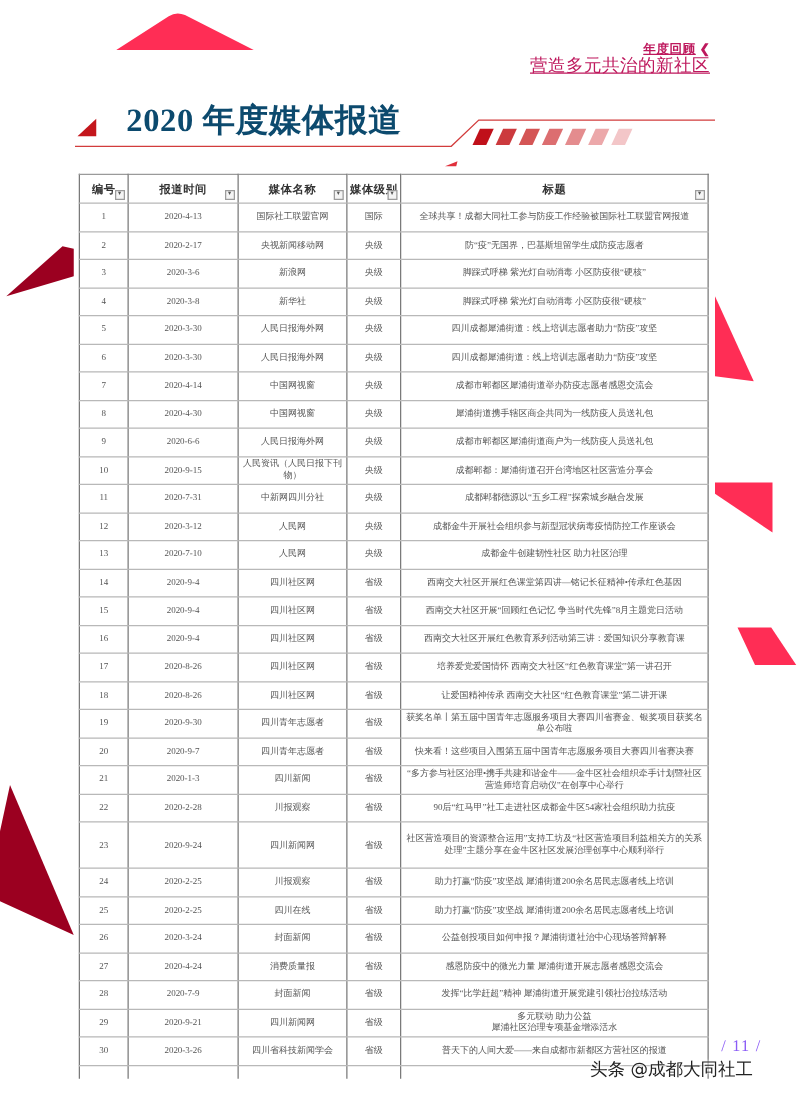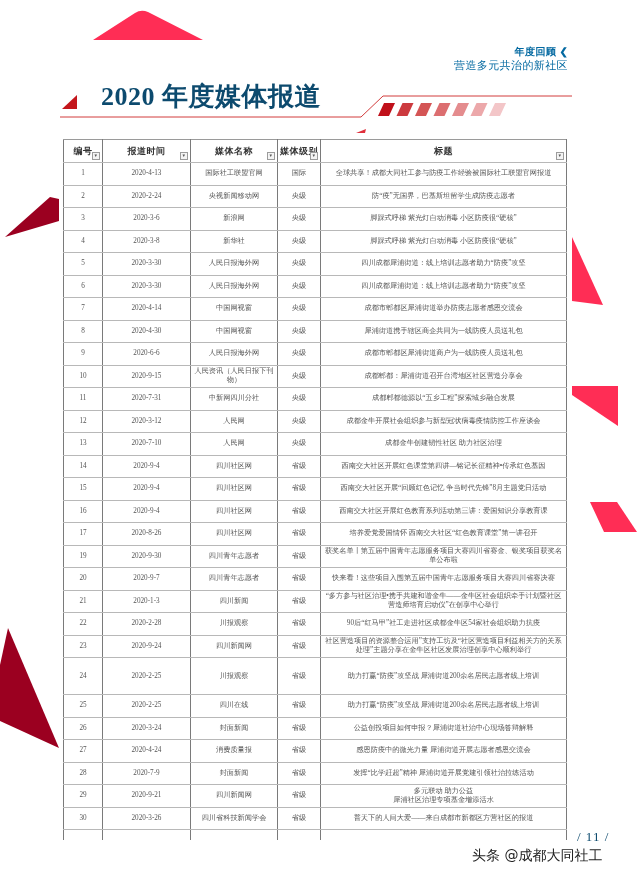--- a/index.html
+++ b/index.html
@@ -1,39 +1,39 @@
 <!DOCTYPE html>
 <html><head>
 <meta charset="utf-8">
 <style>
   html, body { margin: 0; padding: 0; background: #ffffff; }
   body { width: 641px; height: 875px; position: relative; overflow: hidden;
          font-family: "Liberation Serif", "DejaVu Serif", serif; }
   .deco { position: absolute; left: 0; top: 0; width: 641px; height: 875px; pointer-events: none; }
-  .top-right { position: absolute; right: 73px; top: 41px; text-align: right; color: #0369a1; }
+  .top-right { position: absolute; right: 73px; top: 29px; text-align: right; color: #be185d; text-decoration: underline; }
   .section-label { font-size: 10px; font-weight: bold; line-height: 12px; letter-spacing: 0.5px; }
   .chev { display: inline-block; font-size: 10px; font-weight: bold; margin-left: 3px; }
-  .tagline { font-size: 11px; line-height: 13px; letter-spacing: 0.4px; }
+  .tagline { font-size: 14px; line-height: 13px; letter-spacing: 0.4px; }
   .page-title { position: absolute; left: 101px; top: 82px; font-size: 26px; line-height: 30px;
                 color: #0c4a6e; font-weight: bold; letter-spacing: 0.5px; white-space: nowrap; }
   table.media { position: absolute; left: 63px; top: 139px; width: 503px; border-collapse: collapse;
                 table-layout: fixed; }
   table.media th, table.media td { border-left: 1px solid #7a7a7a; border-right: 1px solid #7a7a7a;
                 border-top: 1px solid #b8b8b8; border-bottom: 1px solid #b8b8b8; padding: 0 2px;
                 text-align: center; vertical-align: middle; }
   table.media th { height: 22px; font-size: 9px; color: #333; font-weight: bold; position: relative;
                    letter-spacing: 0.5px; border-top: 1px solid #9a9a9a; }
   table.media td { height: 21.5px; font-size: 7.2px; line-height: 9px; color: #555;
                    white-space: pre-line; }
   table.media tbody tr:nth-child(23) td { height: 36px; }
   table.media tr.tail td { height: 10px; border-bottom: none; }
   .dd { position: absolute; right: 2px; bottom: 2px; width: 6px; height: 6px; border: 1px solid #9c9c9c;
         background: #f4f4f4; font-size: 5px; line-height: 6px; color: #555; text-align: center; }
   col.c1 { width: 39px; } col.c2 { width: 88px; } col.c3 { width: 87px; } col.c4 { width: 43px; } col.c5 { width: 246px; }
-  .page-num { position: absolute; left: 577px; top: 829px; font-size: 13px; color: #0c4a6e; letter-spacing: 1px; text-align: right; }
+  .page-num { position: absolute; left: 577px; top: 829px; font-size: 13px; color: #8b5cf6; letter-spacing: 1px; text-align: right; }
   .watermark { position: absolute; left: 472px; top: 847px; font-family: "DejaVu Sans", sans-serif;
                font-size: 14px; color: #222; text-shadow: 0 0 2px #fff, 0 0 3px #fff; white-space: nowrap; }
 </style>
 </head>
 <body>
 
 <svg class="deco" viewBox="0 0 641 875" xmlns="http://www.w3.org/2000/svg">
   <path d="M93,40 L135,13 Q141,9 148,12 L203,40 Z" fill="#ff2d55"></path>
   <polygon points="5,237 50,197 59,199 59,221" fill="#9b0020"></polygon>
   <polygon points="8,628 59,748 0,721 0,665" fill="#9b0020"></polygon>
@@ -83,21 +83,21 @@
   <tbody id="rows">
       <tr>
     <td>1</td>
     <td>2020-4-13</td>
     <td>国际社工联盟官网</td>
     <td>国际</td>
     <td>全球共享！成都大同社工参与防疫工作经验被国际社工联盟官网报道</td>
   </tr>
       <tr>
     <td>2</td>
-    <td>2020-2-24</td>
+    <td>2020-2-17</td>
     <td>央视新闻移动网</td>
     <td>央级</td>
     <td>防“疫”无国界，巴基斯坦留学生成防疫志愿者</td>
   </tr>
       <tr>
     <td>3</td>
     <td>2020-3-6</td>
     <td>新浪网</td>
     <td>央级</td>
     <td>脚踩式呼梯 紫光灯自动消毒 小区防疫很“硬核”</td>
@@ -194,20 +194,27 @@
     <td>西南交大社区开展红色教育系列活动第三讲：爱国知识分享教育课</td>
   </tr>
       <tr>
     <td>17</td>
     <td>2020-8-26</td>
     <td>四川社区网</td>
     <td>省级</td>
     <td>培养爱党爱国情怀 西南交大社区“红色教育课堂”第一讲召开</td>
   </tr>
       <tr>
+    <td>18</td>
+    <td>2020-8-26</td>
+    <td>四川社区网</td>
+    <td>省级</td>
+    <td>让爱国精神传承 西南交大社区“红色教育课堂”第二讲开课</td>
+  </tr>
+      <tr>
     <td>19</td>
     <td>2020-9-30</td>
     <td>四川青年志愿者</td>
     <td>省级</td>
     <td>获奖名单丨第五届中国青年志愿服务项目大赛四川省赛金、银奖项目获奖名单公布啦</td>
   </tr>
       <tr>
     <td>20</td>
     <td>2020-9-7</td>
     <td>四川青年志愿者</td>

